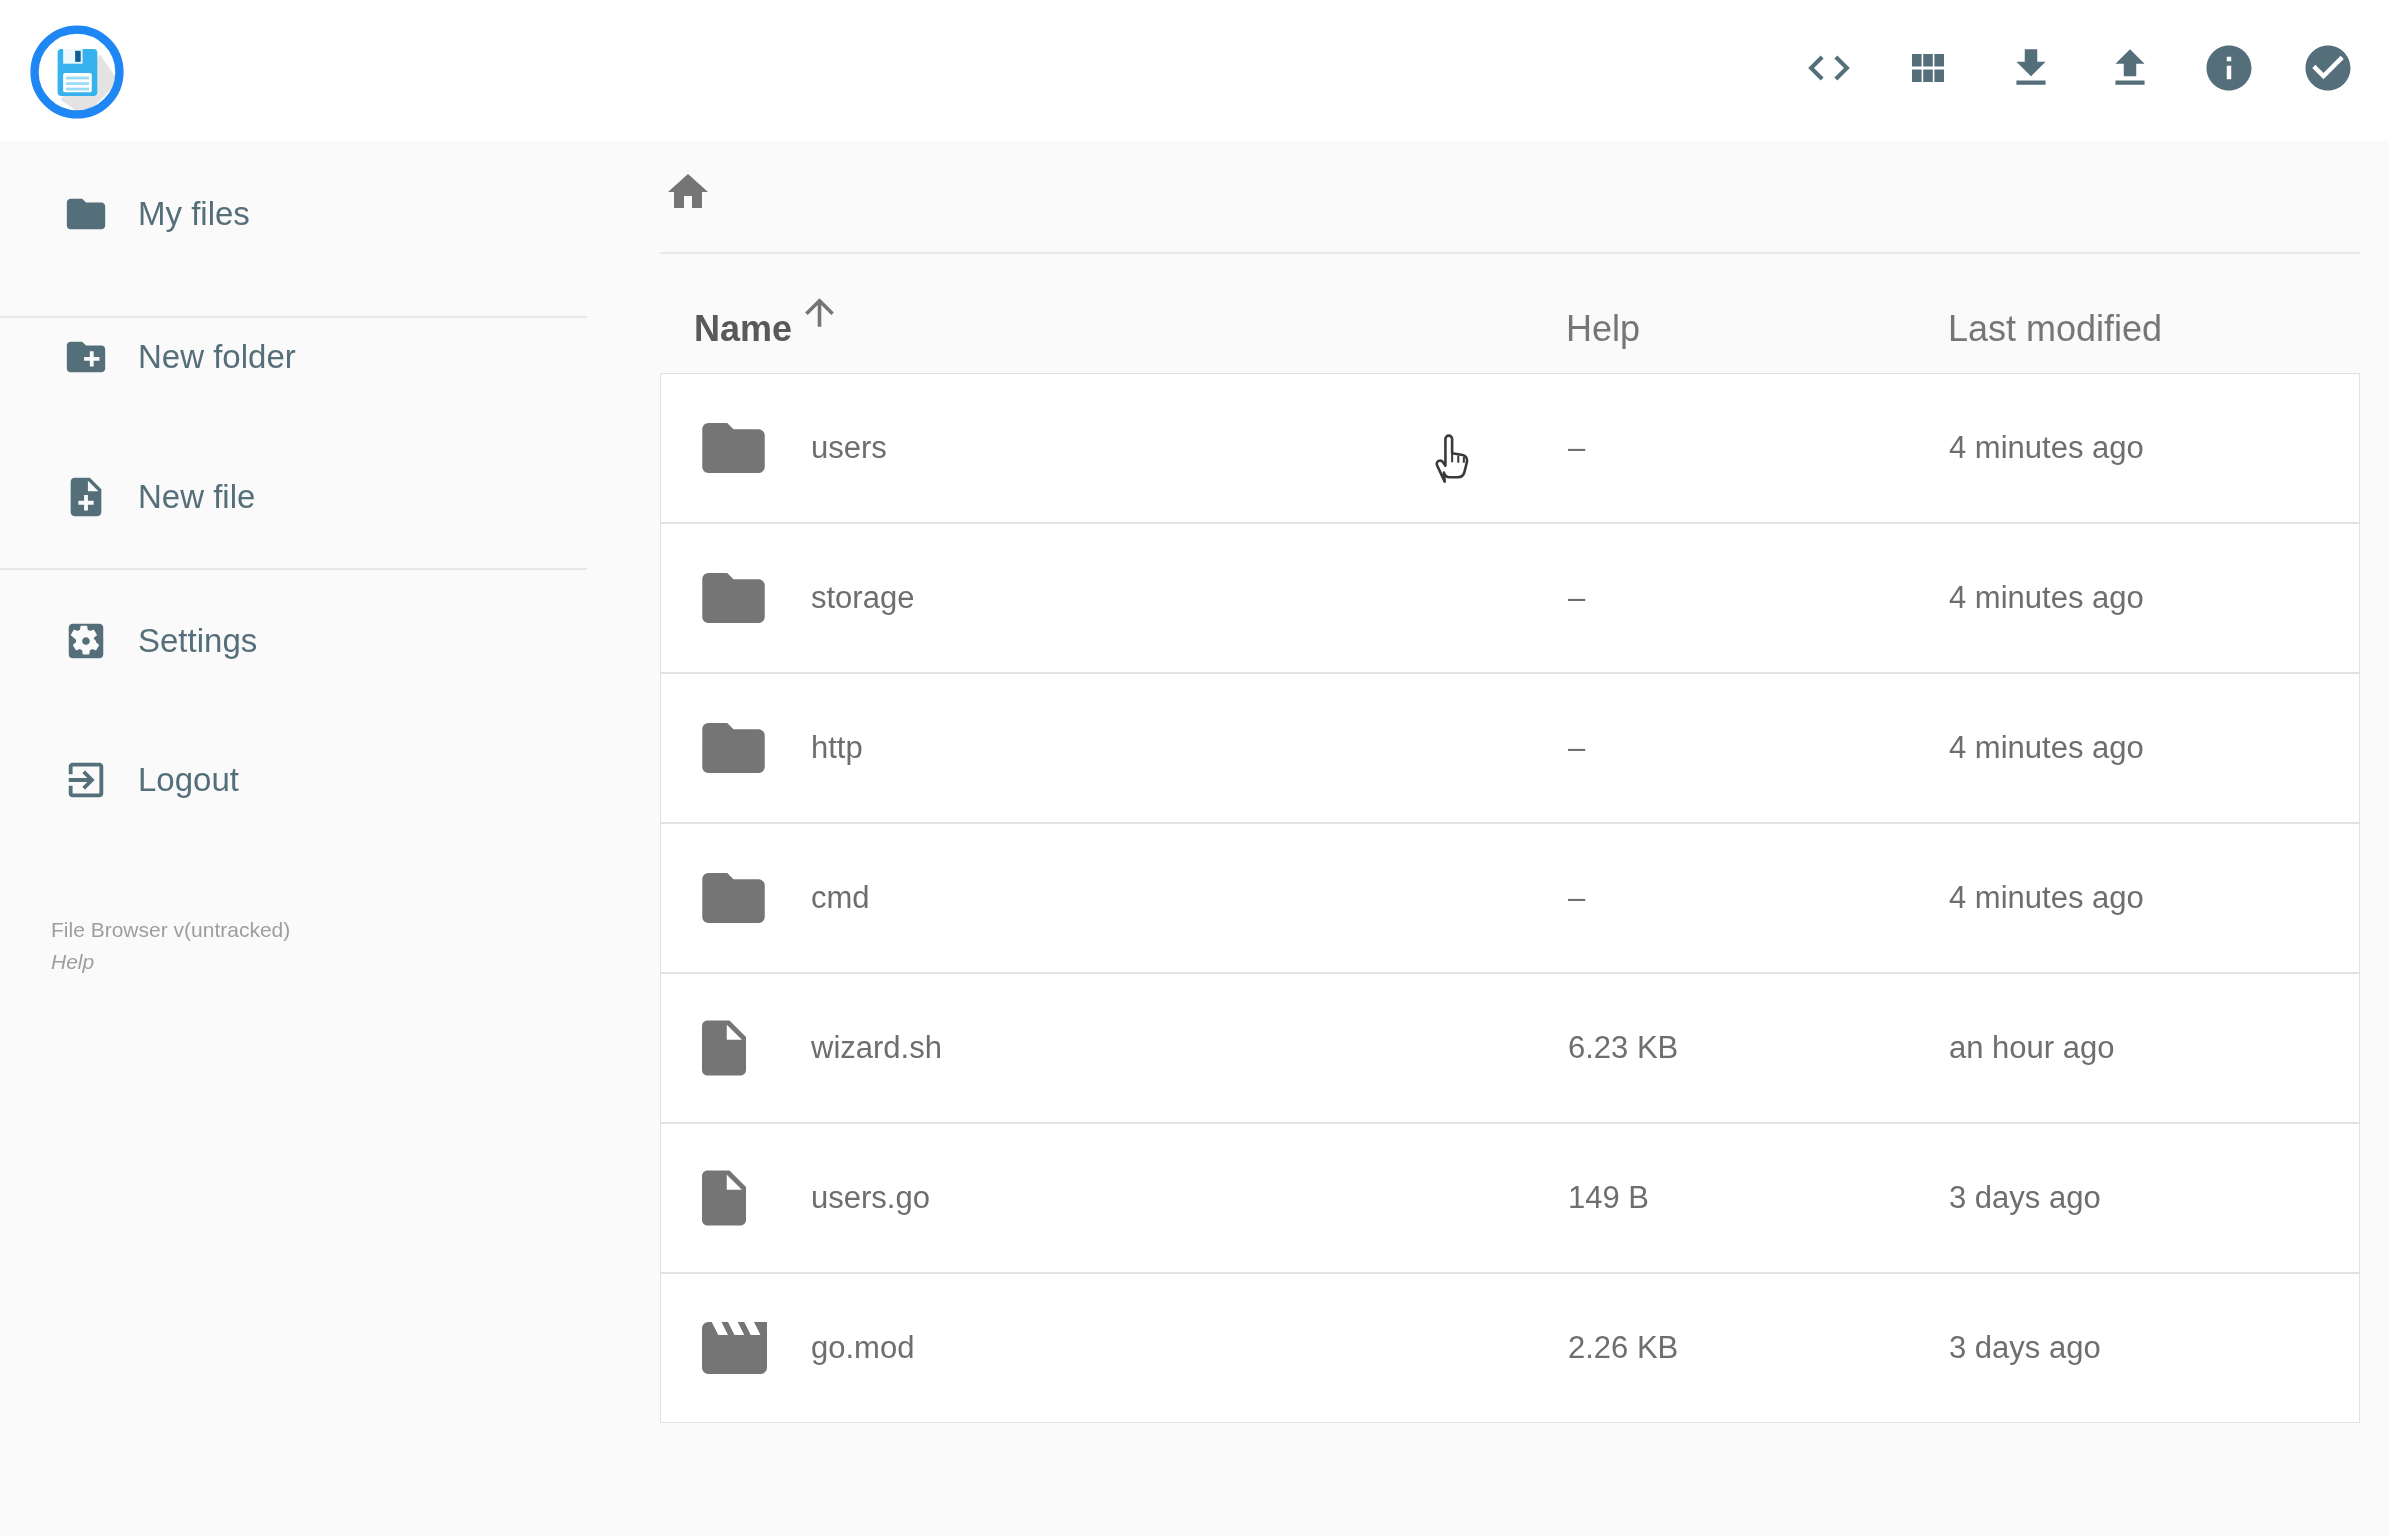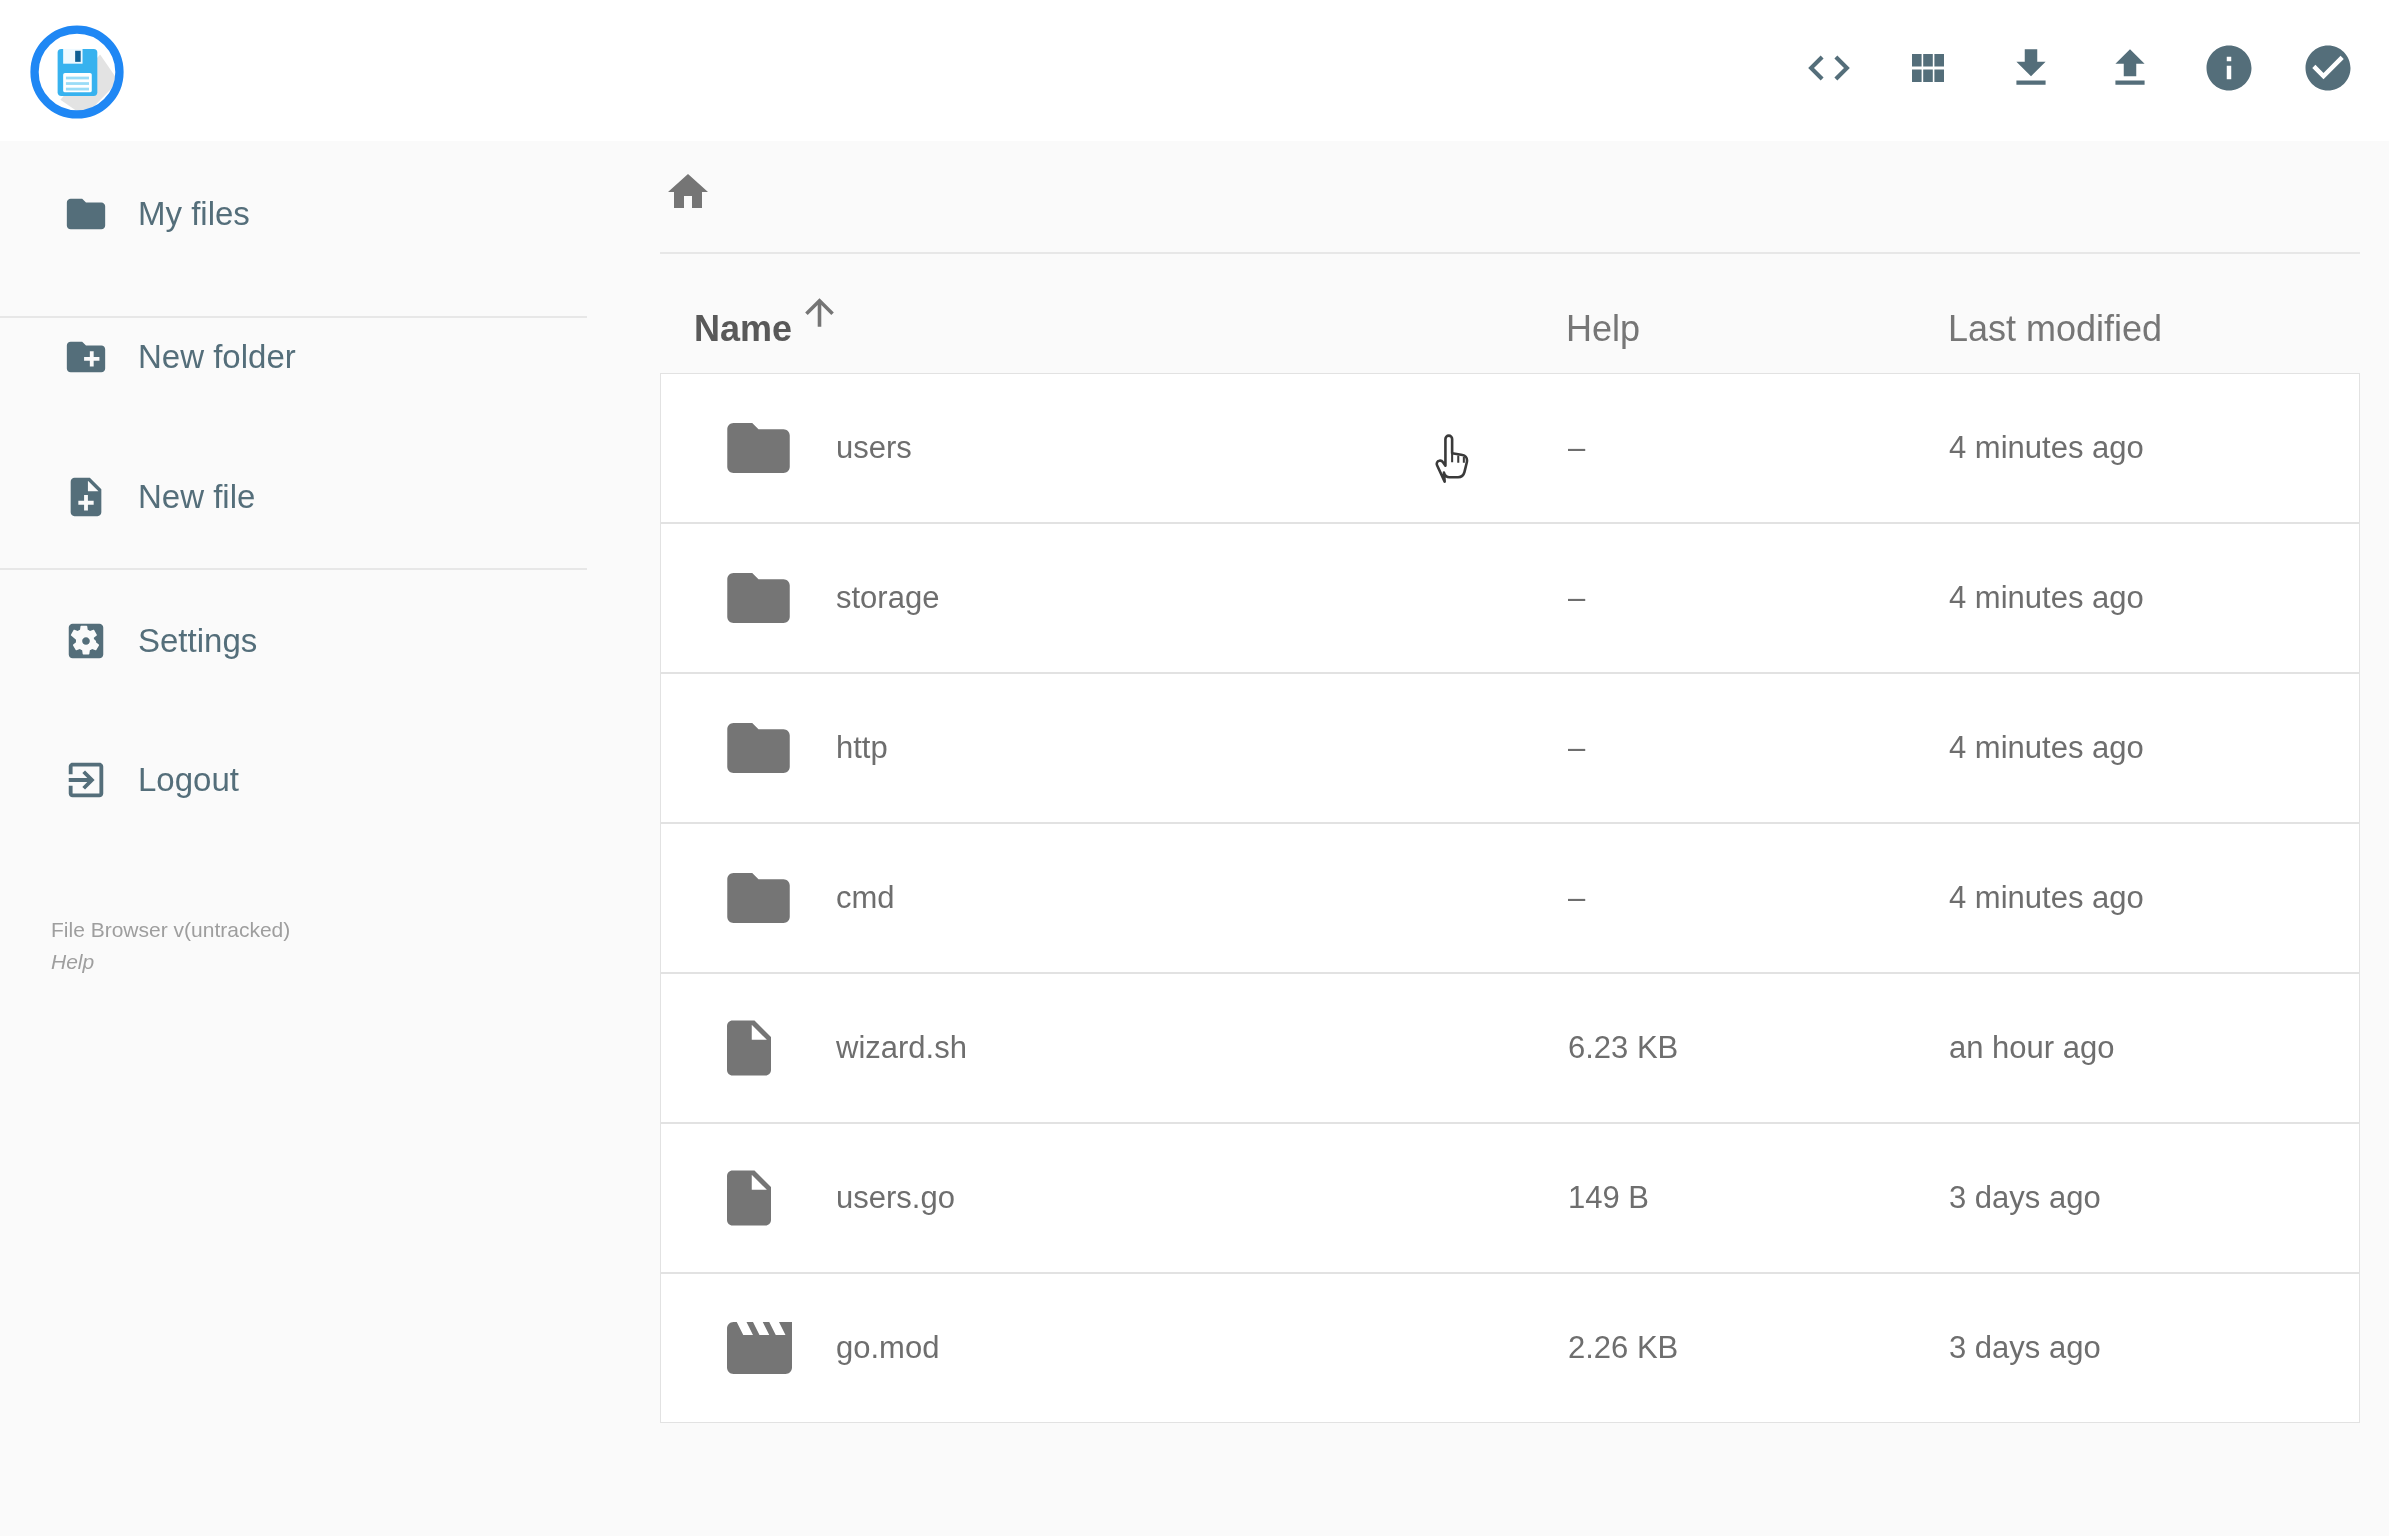--- a/index.html
+++ b/index.html
@@ -44,21 +44,21 @@
   .hdr { position:absolute; top:296px; font-size:36px; color:#767676;margin-top:12px; }
   .hdr-name { left:694px; color:#595959; font-weight:bold; cursor:pointer; }
   .hdr-sort { position:absolute; left:798px; top:291px; cursor:pointer; }
   .hdr-size { left:1566px; cursor:pointer; }
   .hdr-mod { left:1948px; cursor:pointer; }
   
   .listing { position:absolute; left:660px; top:373px; width:1700px; }
   .row {
     position:relative; width:100%; height:150px;
     background:#ffffff; border:0.9px solid #e2e2e2;
-    display:flex; align-items:center; padding-left:66px; cursor:pointer;
+    display:flex; align-items:center; padding-left:41px; cursor:pointer;
   }
   .row .icon-box { width:72px; display:flex; justify-content:flex-start; }
   .row .fname { font-size:31px; color:#6e6e6e; margin-left:37px; }
   .row .fsize { position:absolute; left:907px; font-size:31px; color:#6e6e6e; }
   .row .fmod  { position:absolute; left:1288px; font-size:31px; color:#6e6e6e; }
   .cursor { position:absolute; left:1431px; top:431px; z-index:50; pointer-events:none; }
 </style>
 </head>
 <body>
 

